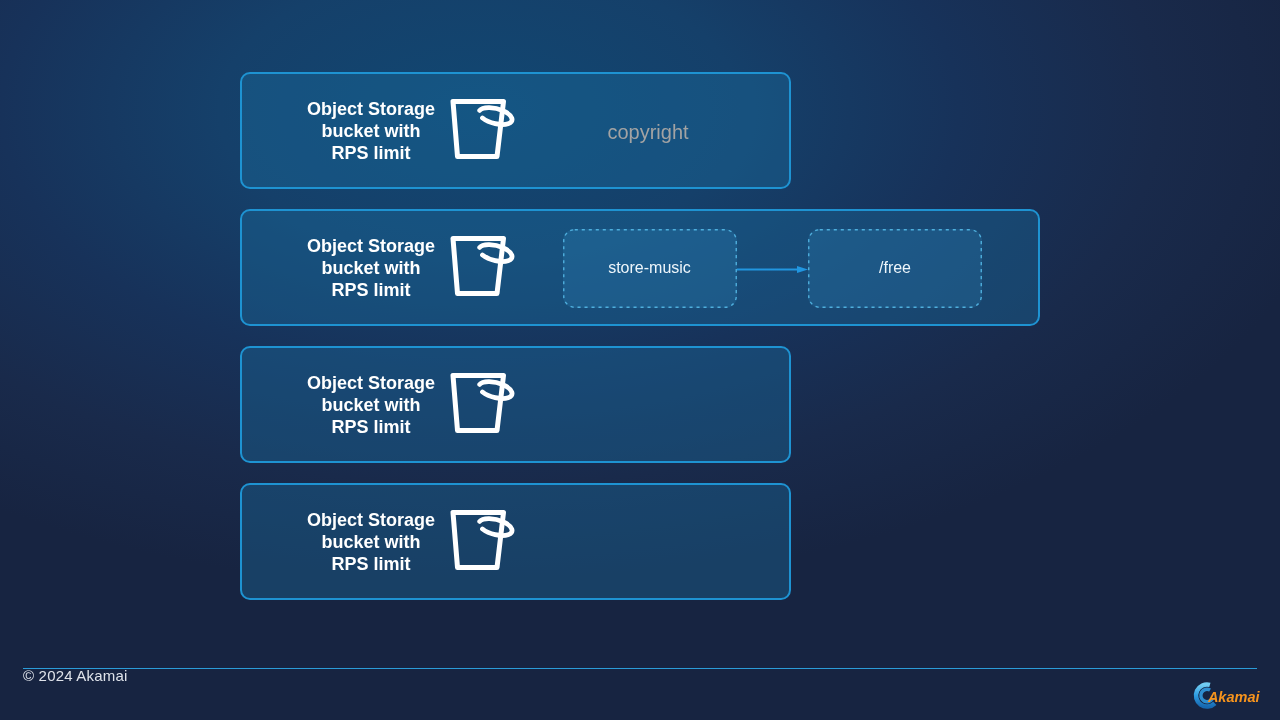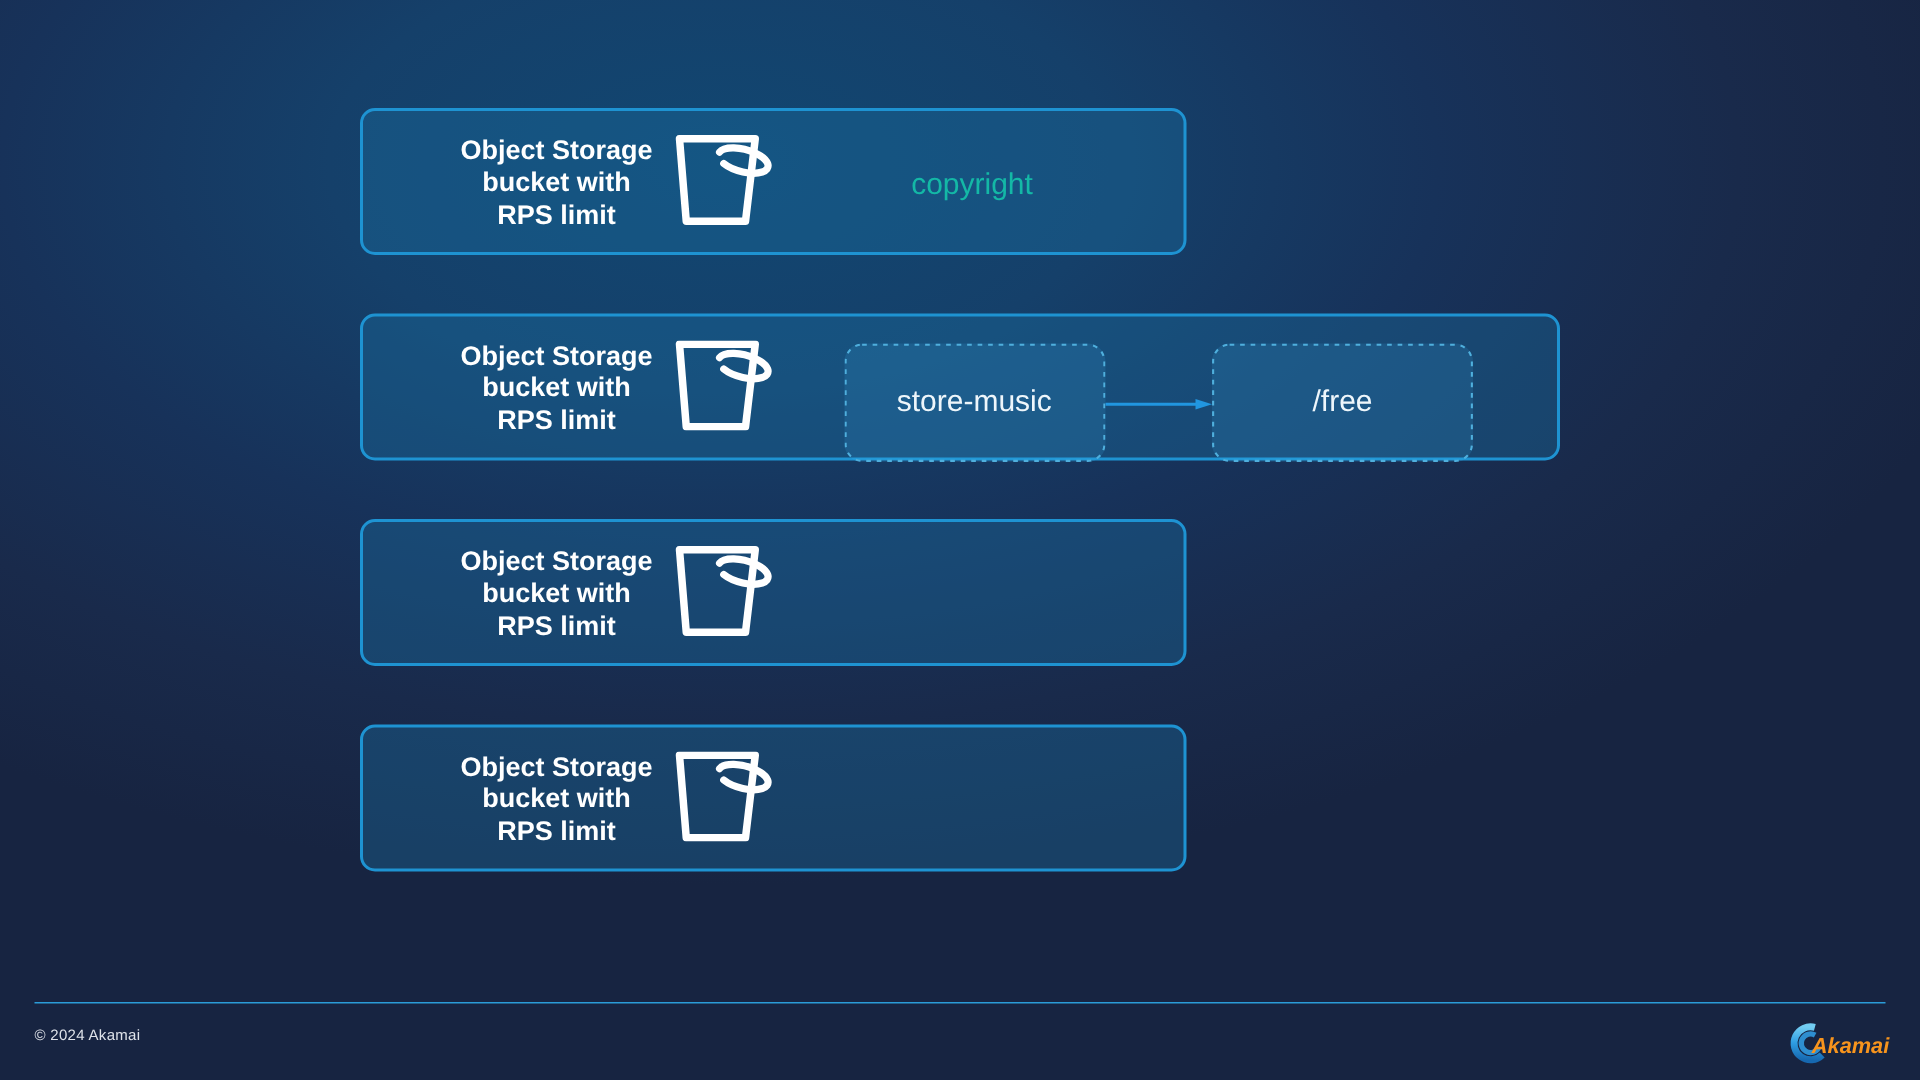--- a/index.html
+++ b/index.html
@@ -6,47 +6,47 @@
   html,body { width:1280px; height:720px; overflow:hidden; }
   body {
     font-family:"Liberation Sans", sans-serif;
     position:relative;
     background-color:#182644;
     background-image: radial-gradient(870px 480px at 480px 110px, #114772 0%, #15406a 30%, #17325a 55%, #192a4b 78%, #172441 100%);
   }
   .box {
     position:absolute;
     left:240px;
-    height:98px;
+    height:117px;
     border:2.4px solid #1e93d2;
     border-radius:10px;
     background:rgba(25,111,160,0.38);
   }
   .btxt {
     position:absolute; left:29px; top:1.2px; width:200px; height:100%;
     display:flex; align-items:center; justify-content:center;
     text-align:center;
     color:#fff; font-weight:bold; font-size:18px; line-height:21.7px;
   }
   .bucket { position:absolute; left:208px; top:50%; margin-top:-31.5px; }
   .blabel {
     position:absolute; left:326px; top:2px; width:160px; height:100%;
     display:flex; align-items:center; justify-content:center;
-    color:#14b8a6; font-size:20px;
+    color:#a3a3a3; font-size:20px;
   }
   .dashed {
     position:absolute; top:17.5px; width:174px; height:79px;
     border-radius:12px;
     background:rgba(70,190,255,0.13);
     display:flex; align-items:center; justify-content:center;
-    color:#eef6fb; font-size:20px;
+    color:#eef6fb; font-size:16px;
   }
   .dashed svg.dr { position:absolute; left:0; top:0; }
   .footline { position:absolute; left:23px; top:667.6px; width:1234px; height:1.2px; background:#2b9cd8; }
-  .copyright { position:absolute; left:23px; top:685px; font-size:10px; color:#dfe3ea; letter-spacing:0.2px; }
+  .copyright { position:absolute; left:23px; top:667px; font-size:15px; color:#dfe3ea; letter-spacing:0.2px; }
 </style>
 </head>
 <body>
 
   <div class="box" style="top:72px; width:551px;">
     <div class="btxt">Object Storage<br>bucket with<br>RPS limit</div>
     <svg class="bucket" width="67" height="60" viewBox="0 0 67 60">
       <path d="M3 2.5 L53.5 2.5 L47 57.5 L7.5 57.5 Z" fill="none" stroke="#fff" stroke-width="5" stroke-linejoin="round"></path>
       <path d="M29.7 11.4 A 17 7.5 15 1 1 32.5 19.0" fill="none" stroke="#fff" stroke-width="4.8" stroke-linecap="round"></path>
     </svg>

